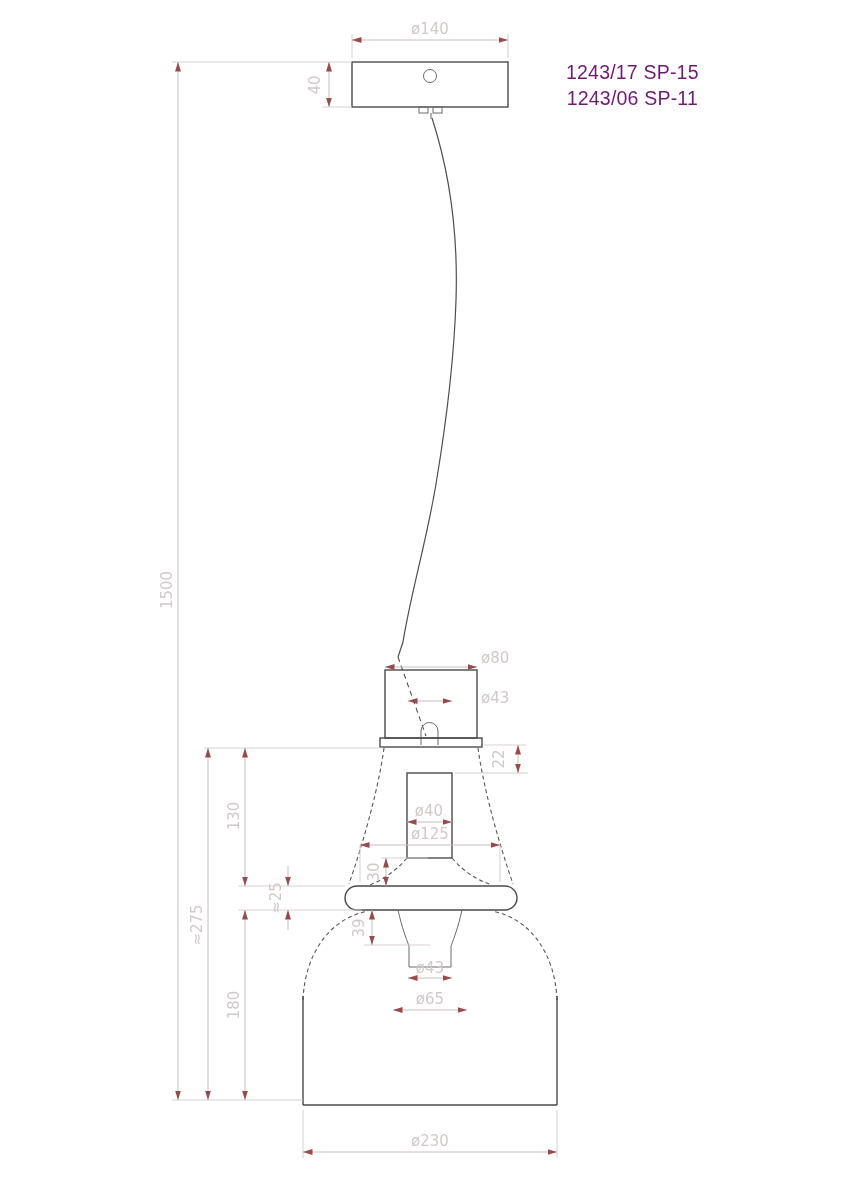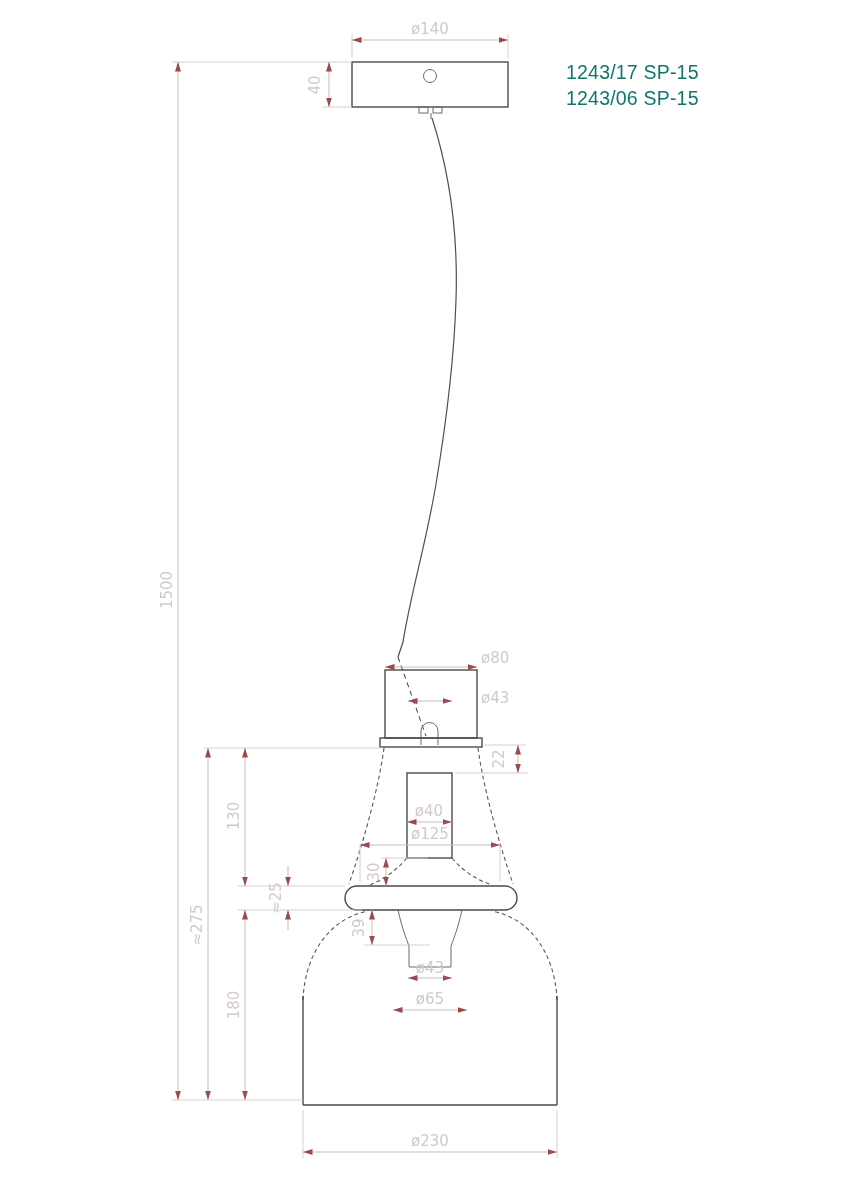--- a/index.html
+++ b/index.html
@@ -1,39 +1,39 @@
 <!DOCTYPE html>
 <html><head>
 <meta charset="utf-8">
 <style>
   html,body{margin:0;padding:0;background:#ffffff;}
   #canvas{position:relative;width:849px;height:1200px;background:#ffffff;overflow:hidden;
           font-family:"Liberation Sans", sans-serif;}
-  #model-codes{position:absolute;left:566px;top:59px;color:#0f766e;
+  #model-codes{position:absolute;left:566px;top:59px;color:#701a75;
                font-size:19.5px;line-height:26px;font-weight:400;letter-spacing:0.2px;
                font-family:"Liberation Sans", sans-serif;text-align:center;}
   svg{position:absolute;left:0;top:0;}
   .outline{stroke:#4a4a4a;stroke-width:1.4;fill:none;}
   .outline-thin{stroke:#6a6a6a;stroke-width:1;fill:none;}
   .hidden-edge{stroke:#585858;stroke-width:1.1;fill:none;stroke-dasharray:4 3;}
   .cable{stroke:#4f4f4f;stroke-width:1.2;fill:none;}
   .cable-hidden{stroke:#4f4f4f;stroke-width:1.1;fill:none;stroke-dasharray:5 4;}
   .dim{stroke:#c9bdbd;stroke-width:1;fill:none;}
   .ext{stroke:#d4cbcb;stroke-width:0.9;fill:none;}
   .dimtxt{fill:#d2c9c9;font-size:15px;font-family:"DejaVu Sans", sans-serif;}
   .dimtxt-mid{text-anchor:middle;}
 </style>
 </head>
 <body>
 
 <div id="canvas">
 
   <div id="model-codes">
     <div>1243/17 SP-15</div>
-    <div>1243/06 SP-15</div>
+    <div>1243/06 SP-11</div>
   </div>
 
   <svg width="849" height="1200" viewBox="0 0 849 1200">
     <defs>
       <marker id="ar" orient="auto-start-reverse" markerWidth="11" markerHeight="8" refX="9.5" refY="4">
         <path d="M0,1 L9.5,4 L0,7 z" fill="#9a4a4a"></path>
       </marker>
     </defs>
 
     <g>

